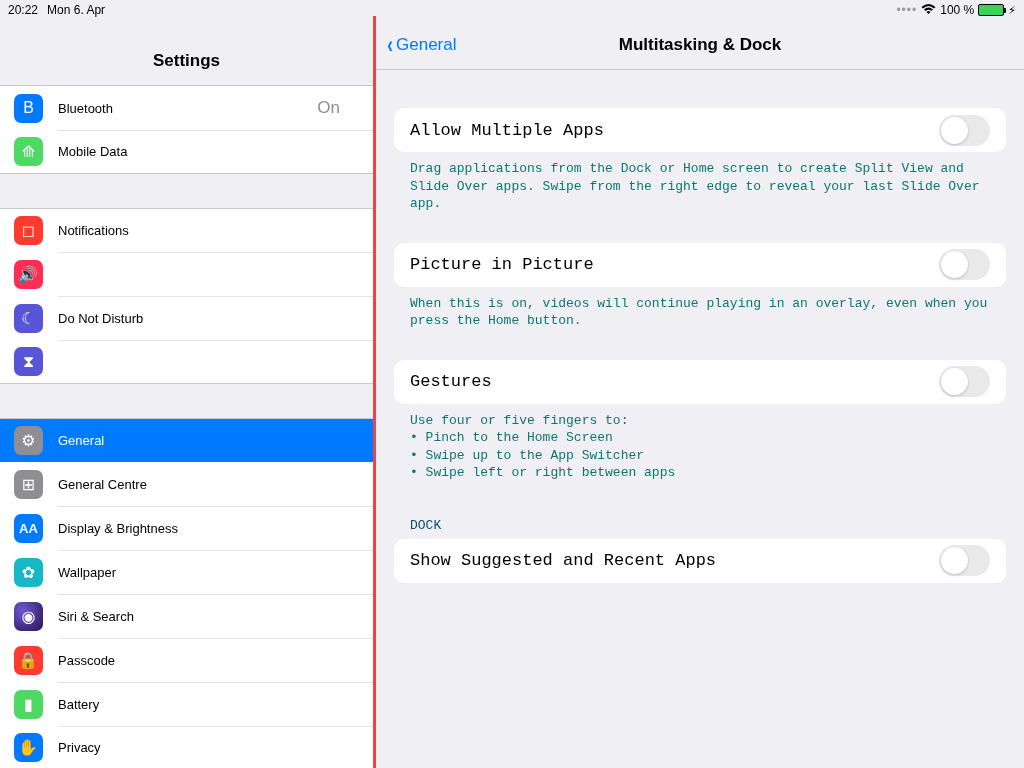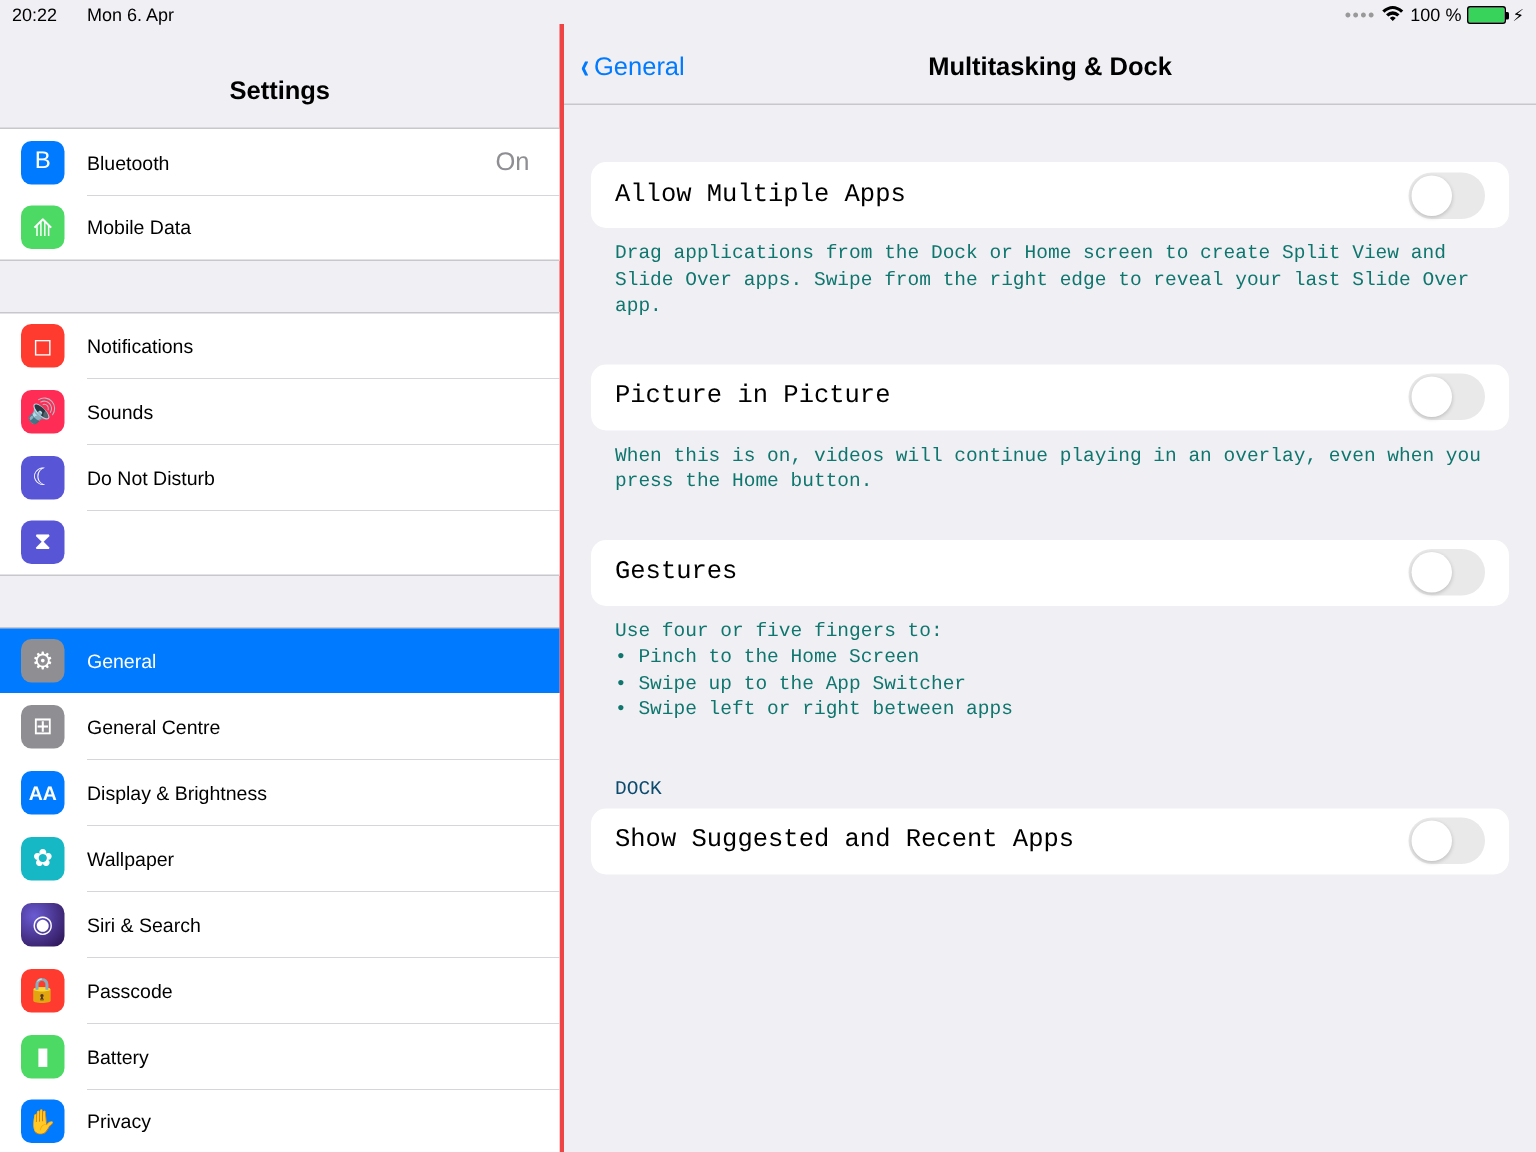--- a/index.html
+++ b/index.html
@@ -1,20 +1,20 @@
 <!DOCTYPE html>
 <html><head>
 <meta charset="utf-8">
 <style>
   * { box-sizing: border-box; margin: 0; padding: 0; }
   html, body { width: 1024px; height: 768px; overflow: hidden; font-family: -apple-system, "Helvetica Neue", Helvetica, Arial, sans-serif; background: #efeff4; }
 
   
   .status-bar { position: absolute; top:0; left:0; right:0; height:20px; display:flex; align-items:center; justify-content:space-between; padding:0 8px; font-size:12px; font-weight:500; background:transparent; z-index:50; }
-  .status-left { display:flex; gap:20px; }
+  .status-left { display:flex; gap:9px; }
   .status-right { display:flex; align-items:center; gap:4px; }
   .battery-icon { width:26px; height:12px; border:1px solid #000; border-radius:2px; position:relative; background:linear-gradient(to right,#37d35a 100%, transparent 0); }
   .battery-icon::after { content:""; position:absolute; right:-3px; top:3px; width:2px; height:5px; background:#000; border-radius:0 1px 1px 0; }
 
   
   .pane-left { position:absolute; top:16px; left:0; width:376px; height:768px; background:#efeff4; border-right:3px solid #ef4444; }
   .pane-right { position:absolute; top:0; left:376px; width:648px; height:768px; background:#efeff4; }
 
   
   .nav-header { height:70px; padding-top:20px; display:flex; align-items:center; justify-content:center; border-bottom:1px solid #c8c7cc; position:relative; font-size:17px; font-weight:600; }
@@ -26,21 +26,21 @@
   .group { margin-top:0; }
   .group + .group { margin-top:34px; }
   .group.first { margin-top:0; }
   .row { display:flex; align-items:center; height:44px; padding-left:14px; background:#fff; position:relative; cursor:pointer; }
   .row + .row::before { content:""; position:absolute; top:0; left:58px; right:0; height:1px; background:#c8c7cc; transform:scaleY(0.5); transform-origin:top; }
   .group .row:first-child { border-top:0.5px solid #c8c7cc; }
   .group .row:last-child { border-bottom:0.5px solid #c8c7cc; }
   .group.first .row:first-child { border-top:none; }
   .row .icon { width:29px; height:29px; border-radius:7px; margin-right:15px; display:flex; align-items:center; justify-content:center; flex-shrink:0; }
   .row .label { font-size:13px; color:#000; flex:1; }
-  .row .value { font-size:17px; color:#8e8e93; margin-right:20px; }
+  .row .value { font-size:17px; color:#8e8e93; margin-right:33px; }
   .row.selected { background:#007aff; }
   .row.selected .label { color:#fff; }
   .row.selected::before { display:none; }
   .row.selected + .row::before { display:none; }
 
   
   .ic-bluetooth { background:#007aff; }
   .ic-mobile { background:#4cd964; }
   .ic-notif { background:#ff3b30; }
   .ic-sounds { background:#ff2d55; }
@@ -118,21 +118,20 @@
         <div class="row">
           <div class="icon ic-notif">
             <span class="glyph">◻</span>
           </div>
           <span class="label">Notifications</span>
         </div>
         <div class="row">
           <div class="icon ic-sounds">
             <span class="glyph">🔊</span>
           </div>
-          <span class="label">Sounds</span>
         </div>
         <div class="row">
           <div class="icon ic-dnd">
             <span class="glyph">☾</span>
           </div>
           <span class="label">Do Not Disturb</span>
         </div>
         <div class="row">
           <div class="icon ic-screentime">
             <span class="glyph">⧗</span>

